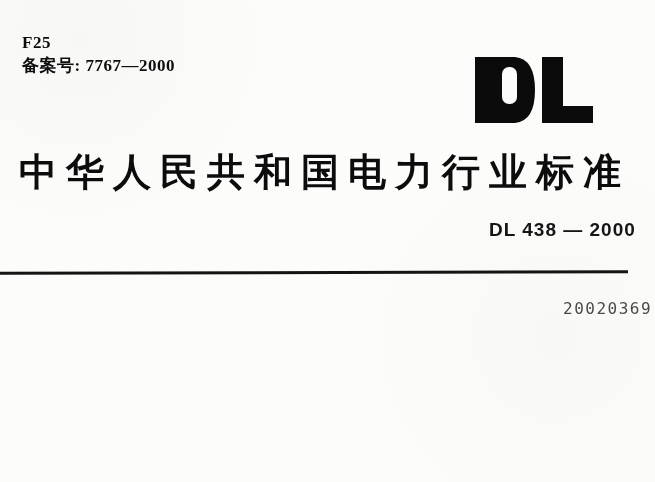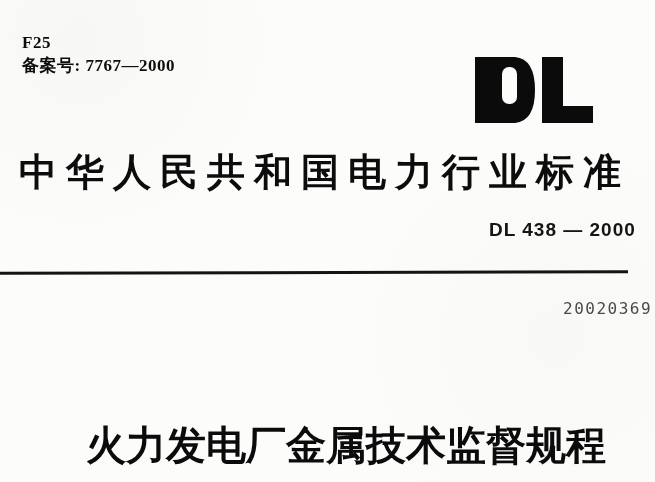--- a/index.html
+++ b/index.html
@@ -124,16 +124,15 @@
   </div>
 
   <div class="org-title">中华人民共和国电力行业标准</div>
 
   <div class="std-no">DL 438 — 2000</div>
 
   <div class="rule"></div>
 
   <div class="stamp">20020369</div>
 
-  <div class="doc-title">火力发电厂金属技术监督规程</div>
 
 
 </div>
 
 </body></html>

